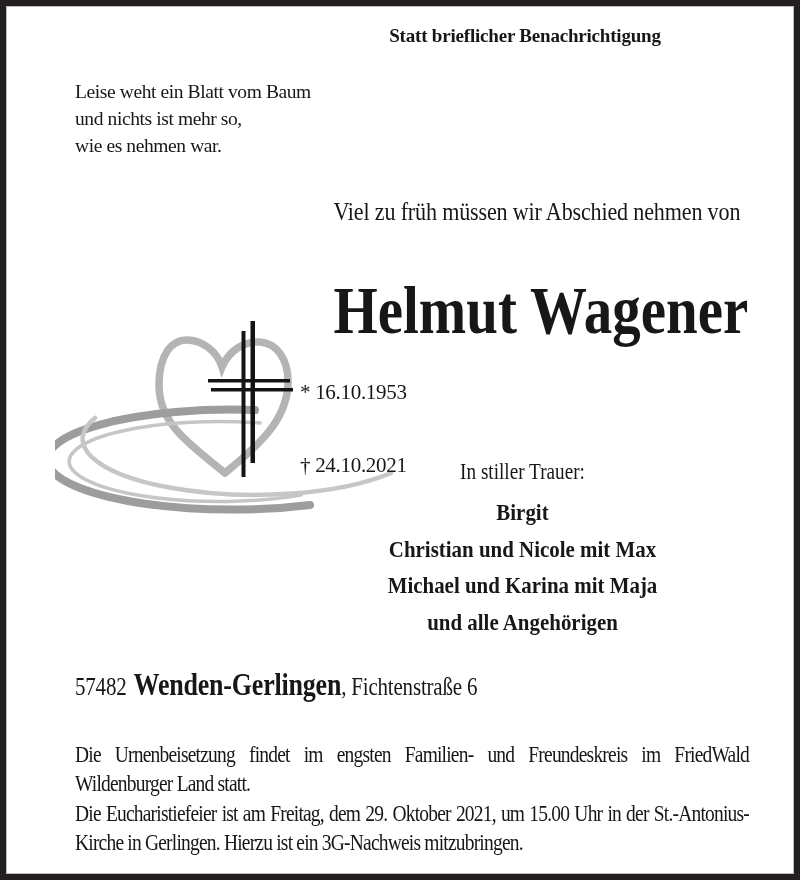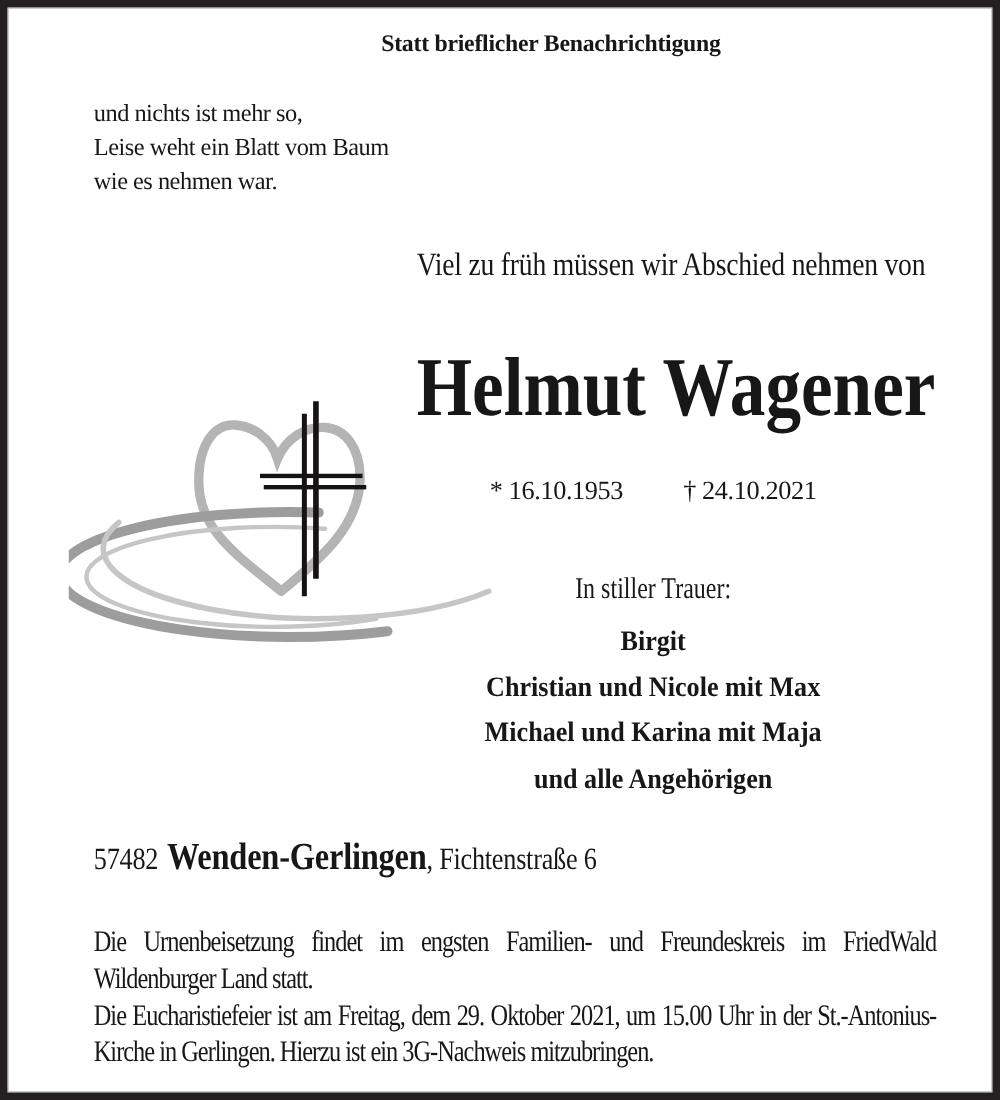--- a/index.html
+++ b/index.html
@@ -8,42 +8,42 @@
     font-family:"Liberation Serif","DejaVu Serif",serif; color:#171717;
     overflow:hidden;
   }
   .frame {
     position:absolute; inset:0; border:6px solid #242021;
     box-shadow: inset 0 0 0 1px #bcbcbc;
     pointer-events:none;
   }
   .header-note {
     position:absolute; left:305px; top:25px; width:440px;
-    text-align:left; font-weight:bold; font-size:19px; letter-spacing:-0.2px;
+    text-align:center; font-weight:bold; font-size:19px; letter-spacing:-0.2px;
   }
   .poem {
     position:absolute; left:75px; top:78px;
     font-size:19.5px; line-height:27px; letter-spacing:-0.4px;
   }
   .intro {
     position:absolute; left:300px; top:197px; width:445px; text-align:center;
     font-size:26px; letter-spacing:-0.2px;
     transform:scaleX(0.85); transform-origin:50% 0;
     white-space:nowrap;
   }
   .name {
     position:absolute; left:300px; top:277px; width:445px; text-align:center;
     font-size:67px; font-weight:bold; line-height:1;
     transform:scaleX(0.85); transform-origin:50% 0;
     white-space:nowrap;
   }
   .dates {
     position:absolute; left:300px; top:380px; width:445px;
     display:flex; justify-content:center; gap:48px;
-    font-size:21px; letter-spacing:-0.3px; line-height:1.2;
+    font-size:21px; letter-spacing:-0.3px; line-height:1.2;flex-direction:column;
   }
   .trauer {
     position:absolute; left:300px; top:458px; width:445px; text-align:center;
     font-size:24px; transform:scaleX(0.8); transform-origin:50% 0;
     white-space:nowrap;
   }
   .mourners {
     position:absolute; left:300px; top:495px; width:445px; text-align:center;
     font-size:22.5px; font-weight:bold; line-height:36.5px;
     transform:scaleX(0.93); transform-origin:50% 0;
@@ -66,22 +66,22 @@
 </head>
 <body>
 
 <div class="page">
 
   <div class="frame"></div>
 
   <div class="header-note">Statt brieflicher Benachrichtigung</div>
 
   <div class="poem">
+    <div>Leise weht ein Blatt vom Baum</div>
     <div>und nichts ist mehr so,</div>
-    <div>Leise weht ein Blatt vom Baum</div>
     <div>wie es nehmen war.</div>
   </div>
 
   <svg class="emblem" width="340" height="200" viewBox="0 0 340 200" aria-hidden="true">
     <path d="M 170 158 C 136 130, 104 110, 104 70 C 104 38, 118 24, 133 25 C 148 26, 162 36, 167 52 C 174 35, 190 26, 205 27 C 220 28, 234 42, 233 70 C 231 106, 204 130, 170 158" fill="none" stroke-width="7.5" stroke-linecap="round" stroke="#b4b4b4"></path>
     <path d="M 200 95 A 185 50 0 1 0 255 190" fill="none" stroke-width="8" stroke-linecap="round" stroke="#9d9d9d"></path>
     <path d="M 205 108 A 150 40 0 1 0 246 180" fill="none" stroke-width="3.5" stroke-linecap="round" stroke="#c6c6c6"></path>
     <path d="M 40 103 A 172 56 0 0 0 336 158" fill="none" stroke-width="4.5" stroke-linecap="round" stroke="#c6c6c6"></path>
     <g>
       <rect x="186.5" y="16" width="4" height="146" fill="#161314"></rect>

